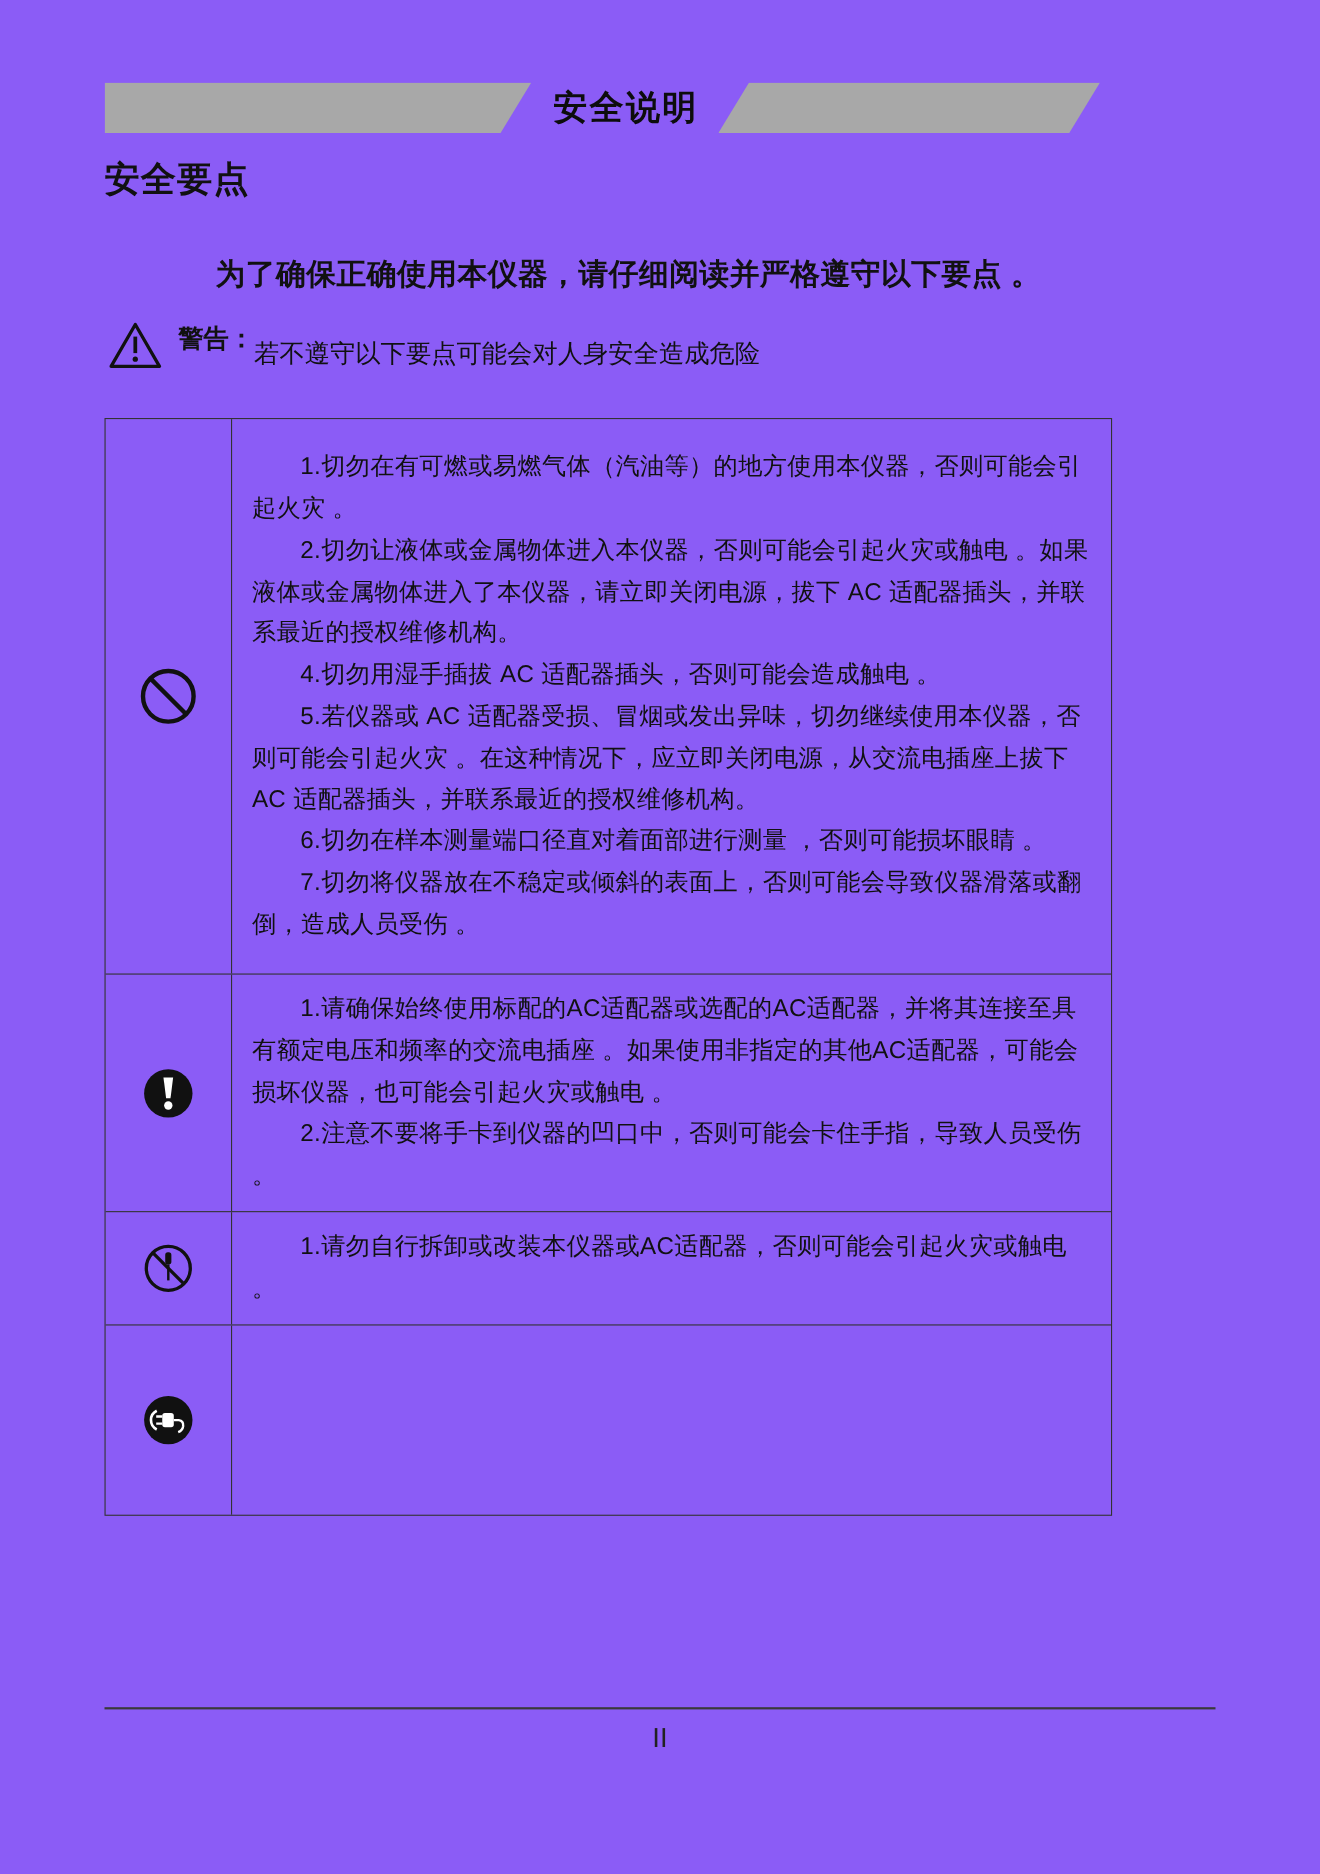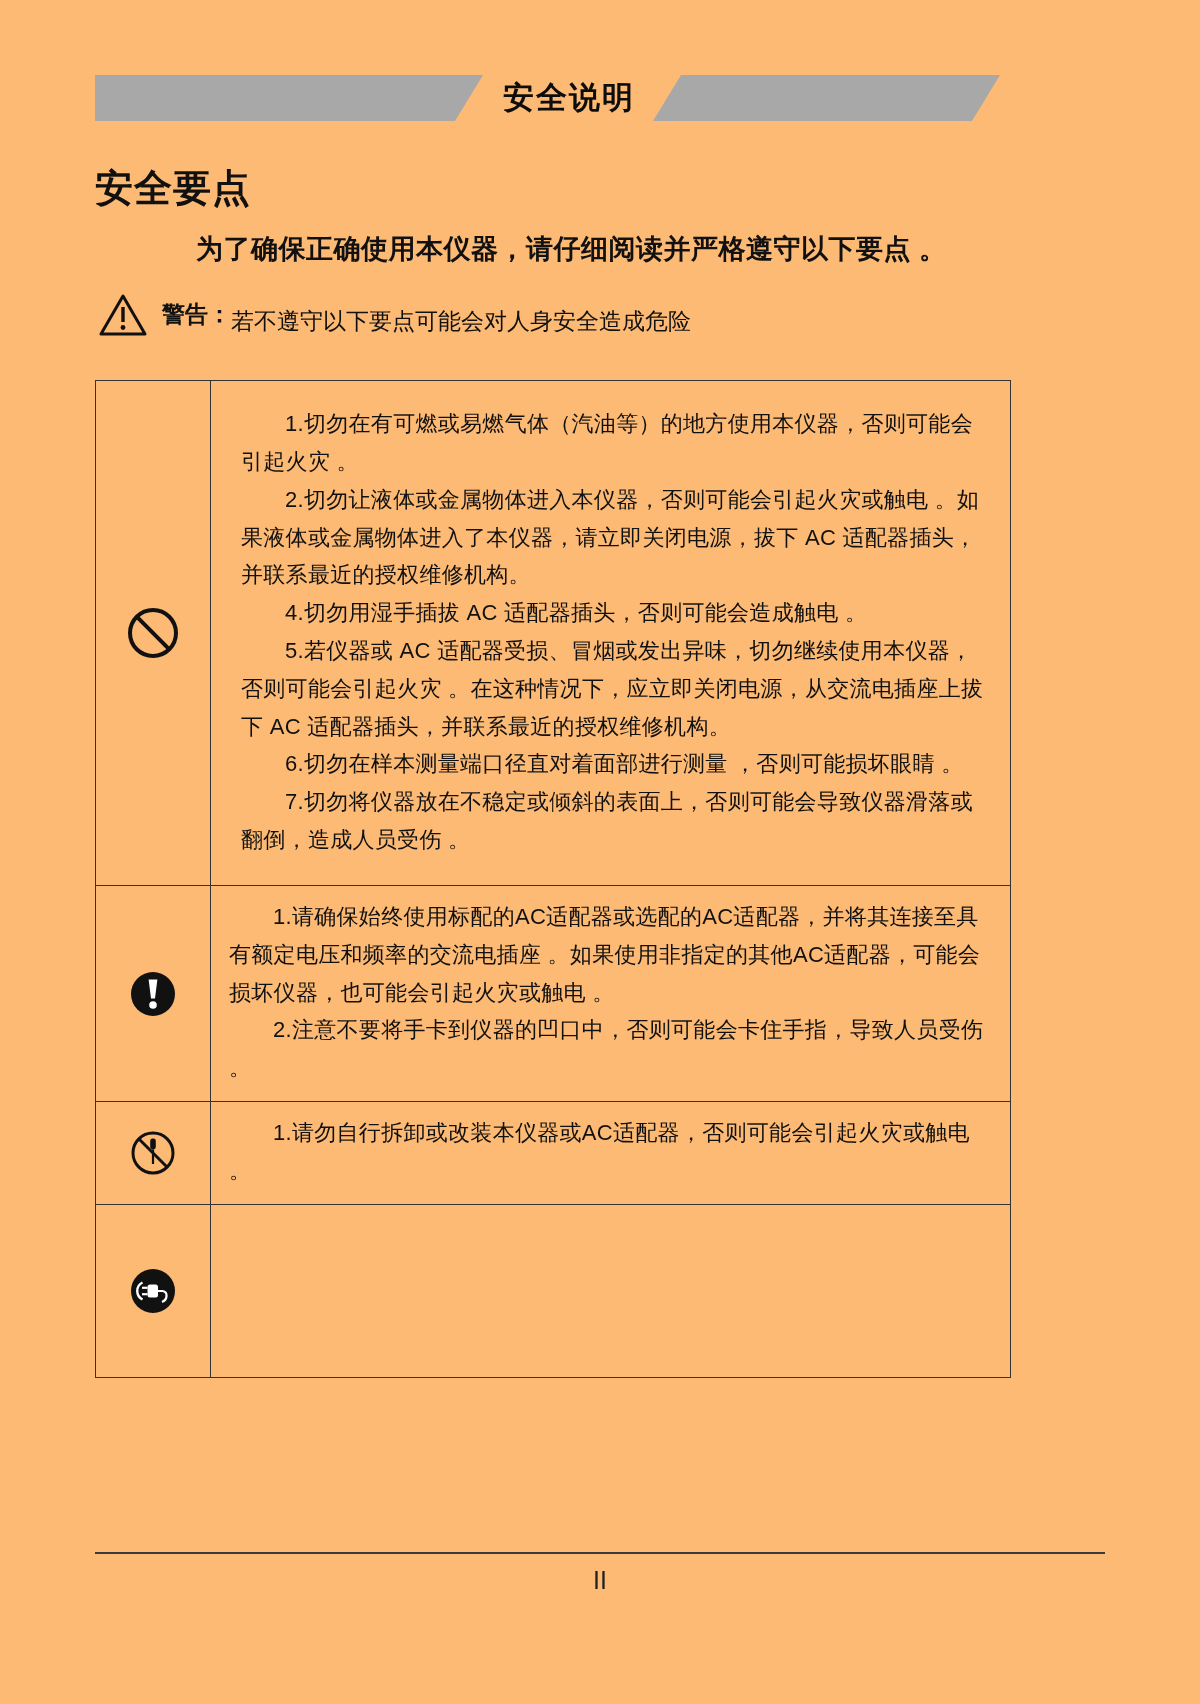--- a/index.html
+++ b/index.html
@@ -1,19 +1,19 @@
 <!DOCTYPE html>
 <html style="--banner_gray: #a8a8a8; --border: #333333;"><head>
 <meta charset="utf-8">
 <style>
   * { margin:0; padding:0; box-sizing:border-box; }
   html,body { background:#e9e9e9; }
   body { font-family:"Liberation Sans","DejaVu Sans",sans-serif; color:#111; }
   .page {
-    position:relative; width:1200px; height:1704px; background:#fdba74;
+    position:relative; width:1200px; height:1704px; background:#8b5cf6;
     margin:0 auto; overflow:hidden;
   }
 
   
   .banner { position:absolute; top:75px; left:95px; width:905px; height:46px; }
   .banner-left {
     position:absolute; left:0; top:0; width:388px; height:100%;
     background:var(--banner_gray,#a8a8a8);
     clip-path:polygon(0 0,100% 0,calc(100% - 28px) 100%,0 100%);
   }
@@ -22,25 +22,25 @@
     text-align:center; line-height:46px; font-size:31px; font-weight:700;
     letter-spacing:2px; color:#0d0d0d; white-space:nowrap;
   }
   .banner-right {
     position:absolute; left:558px; top:0; width:347px; height:100%;
     background:var(--banner_gray,#a8a8a8);
     clip-path:polygon(28px 0,100% 0,calc(100% - 28px) 100%,0 100%);
   }
 
   
-  .section-title { position:absolute; top:163px; left:95px; font-size:38px; font-weight:700; letter-spacing:1px; }
+  .section-title { position:absolute; top:142px; left:95px; font-size:32px; font-weight:700; letter-spacing:1px; }
   .intro { position:absolute; top:231px; left:157px; font-size:27px; font-weight:700; letter-spacing:0.5px;margin-left:39px; }
 
   
-  .warning-line { position:absolute; top:292px; left:98px; display:flex; align-items:center; }
+  .warning-line { position:absolute; top:292px; left:98px; display:flex; align-items:flex-start; }
   .warn-icon { display:inline-flex; margin-right:14px; }
   .warn-label { font-size:23px; font-weight:700; }
   .warn-text { font-size:23px;margin-top:14px; }
 
   
   .safety-table {
     position:absolute; top:380px; left:95px; width:916px;
     border:1px solid var(--border,#333);
   }
   .row { display:flex; border-bottom:1px solid var(--border,#333); }
@@ -49,21 +49,21 @@
     flex:0 0 115px; border-right:1px solid var(--border,#333);
     display:flex; align-items:center; justify-content:center;
   }
   .text-cell {
     flex:1; padding:12px 20px 14px 18px;
     display:flex; flex-direction:column; justify-content:center;
   }
   .text-cell p {
     font-size:22px; line-height:1.72; text-indent:2em; letter-spacing:0.3px;
   }
-  .row-0 { min-height:505px;gap:12px; }
+  .row-0 { min-height:505px; }
   .row-1 { min-height:162px; }
   .row-2 { min-height:64px; }
   .row-3 { min-height:172px; }
 
   
   .footer-rule { position:absolute; top:1552px; left:95px; width:1010px; height:2px; background:#3a3a3a; }
   .page-number { position:absolute; top:1566px; left:95px; width:1010px; text-align:center; font-size:25px; color:#222; }
 </style>
 </head>
 <body>

